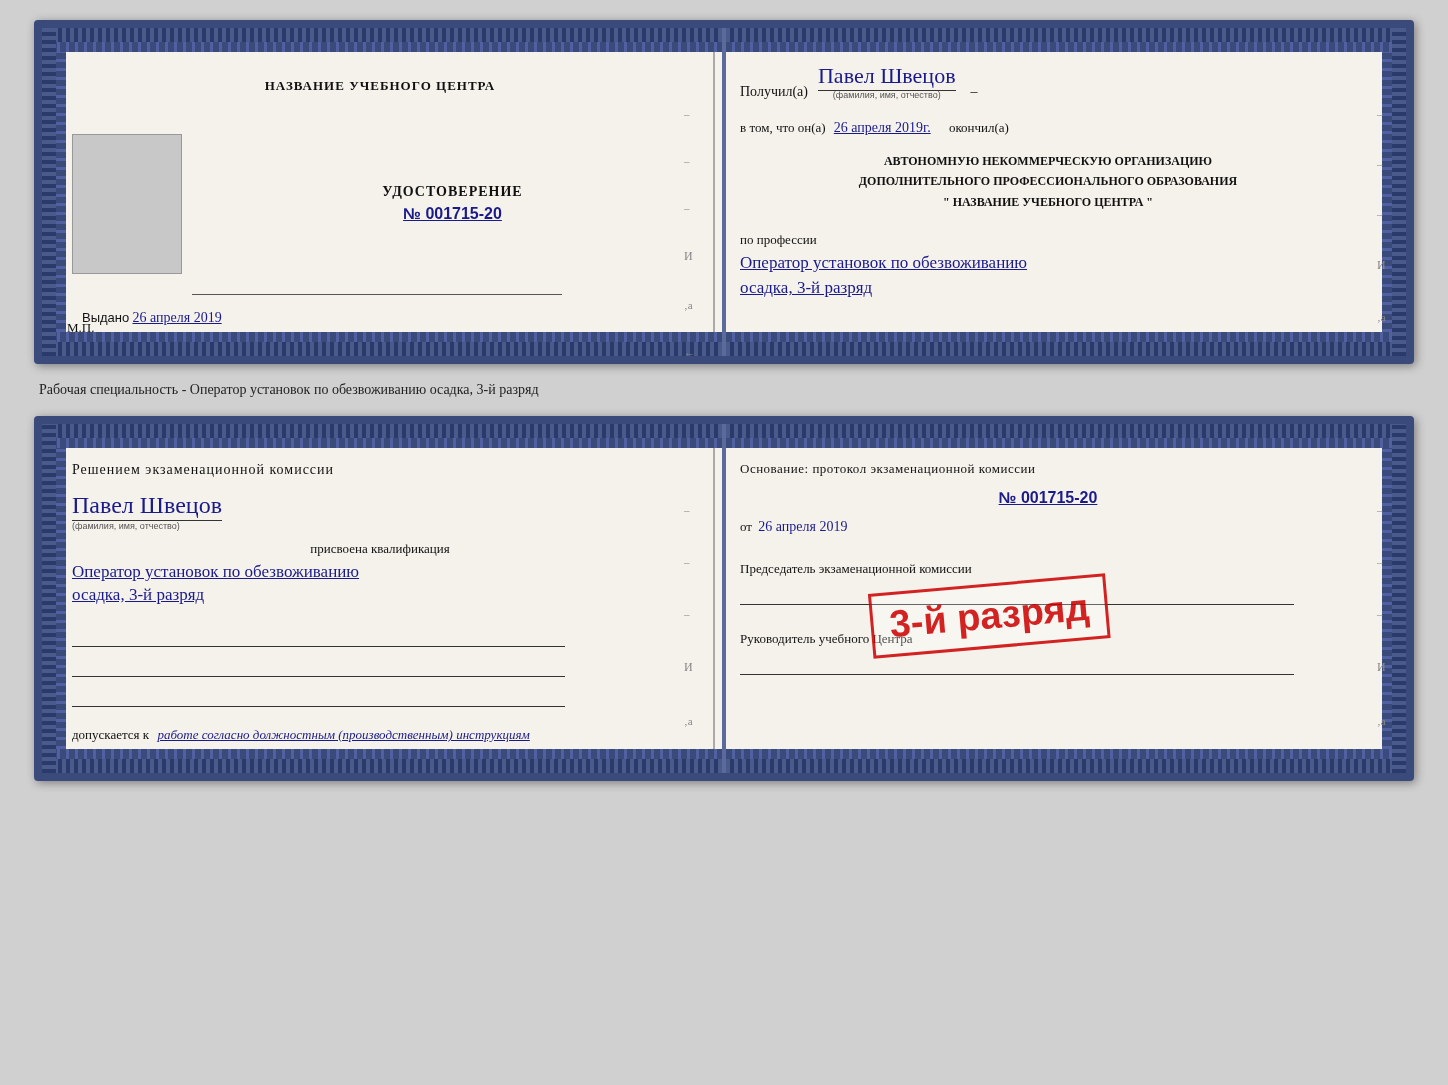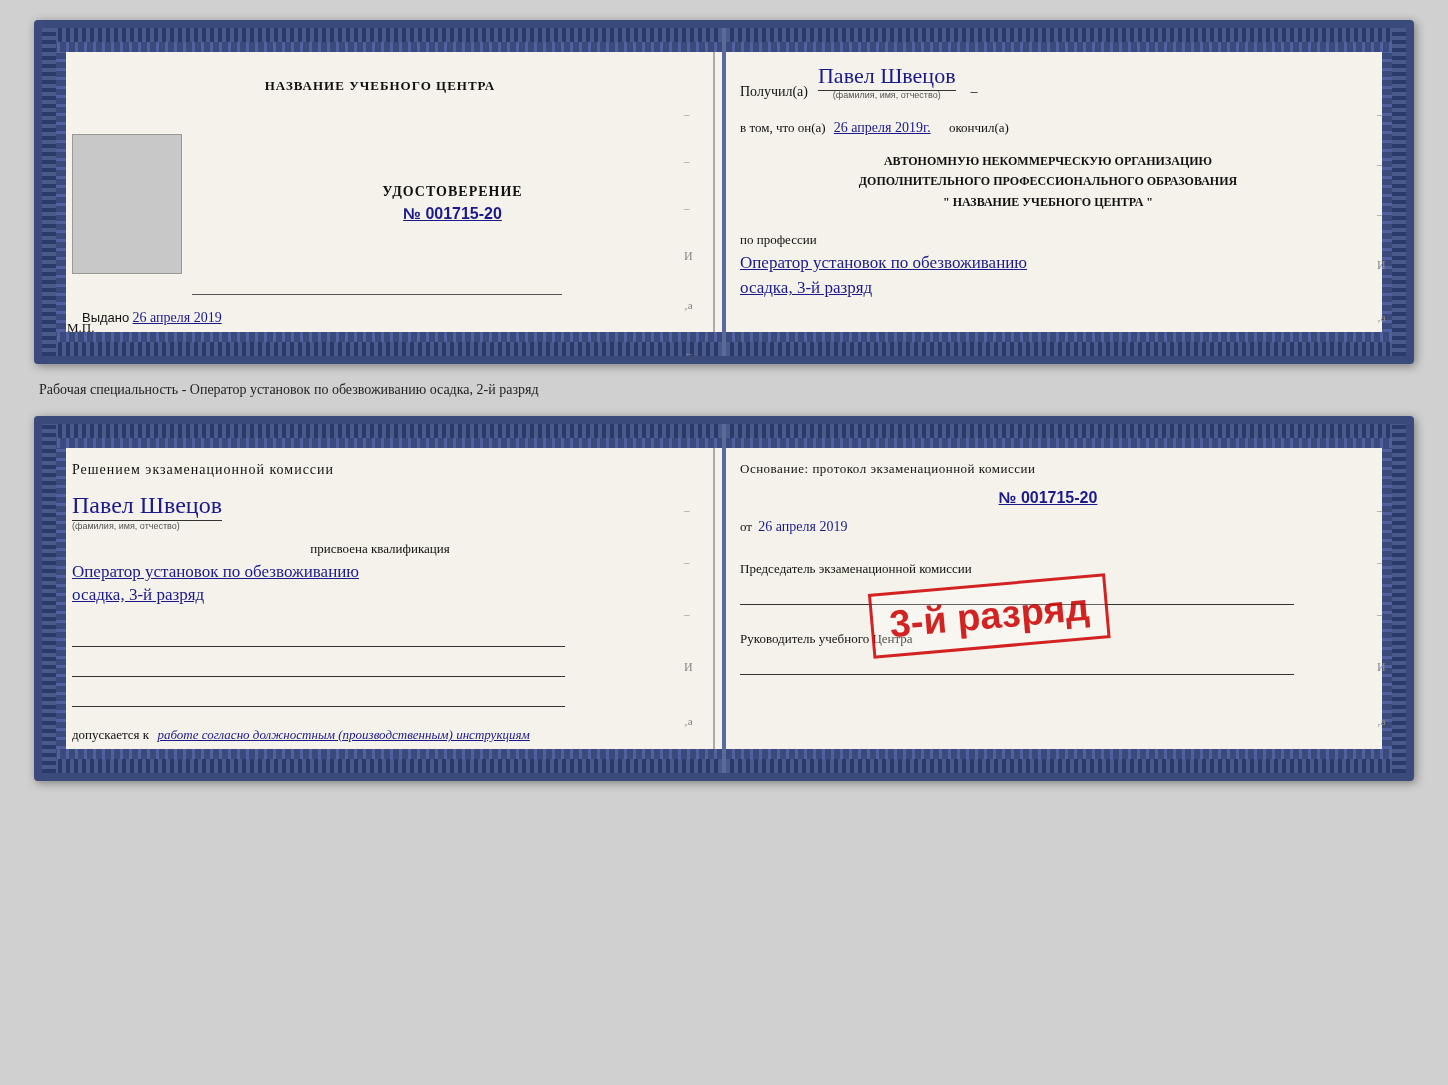--- a/index.html
+++ b/index.html
@@ -387,21 +387,21 @@
       <span>–</span>
       <span>–</span>
       <span style="font-size:12px;">И</span>
       <span style="font-size:11px;">‚а</span>
       <span style="font-size:11px;">←</span>
 
     </div>
   </div>
 </div>
 
-<div class="caption-text">Рабочая специальность - Оператор установок по обезвоживанию осадка, 2-й разряд</div>
+<div class="caption-text">Рабочая специальность - Оператор установок по обезвоживанию осадка, 3-й разряд</div>
 
 <div class="document-spread">
   <div class="strip-top"></div>
   <div class="strip-bottom"></div>
   <div class="strip-left"></div>
   <div class="strip-right"></div>
 
   <div class="doc-left" style="padding-left:30px; padding-top:20px; position:relative;">
     <div class="decision-title" style="font-size:14px; text-align:left; letter-spacing:1px; line-height:1.5;">Решением экзаменационной комиссии</div>
 

